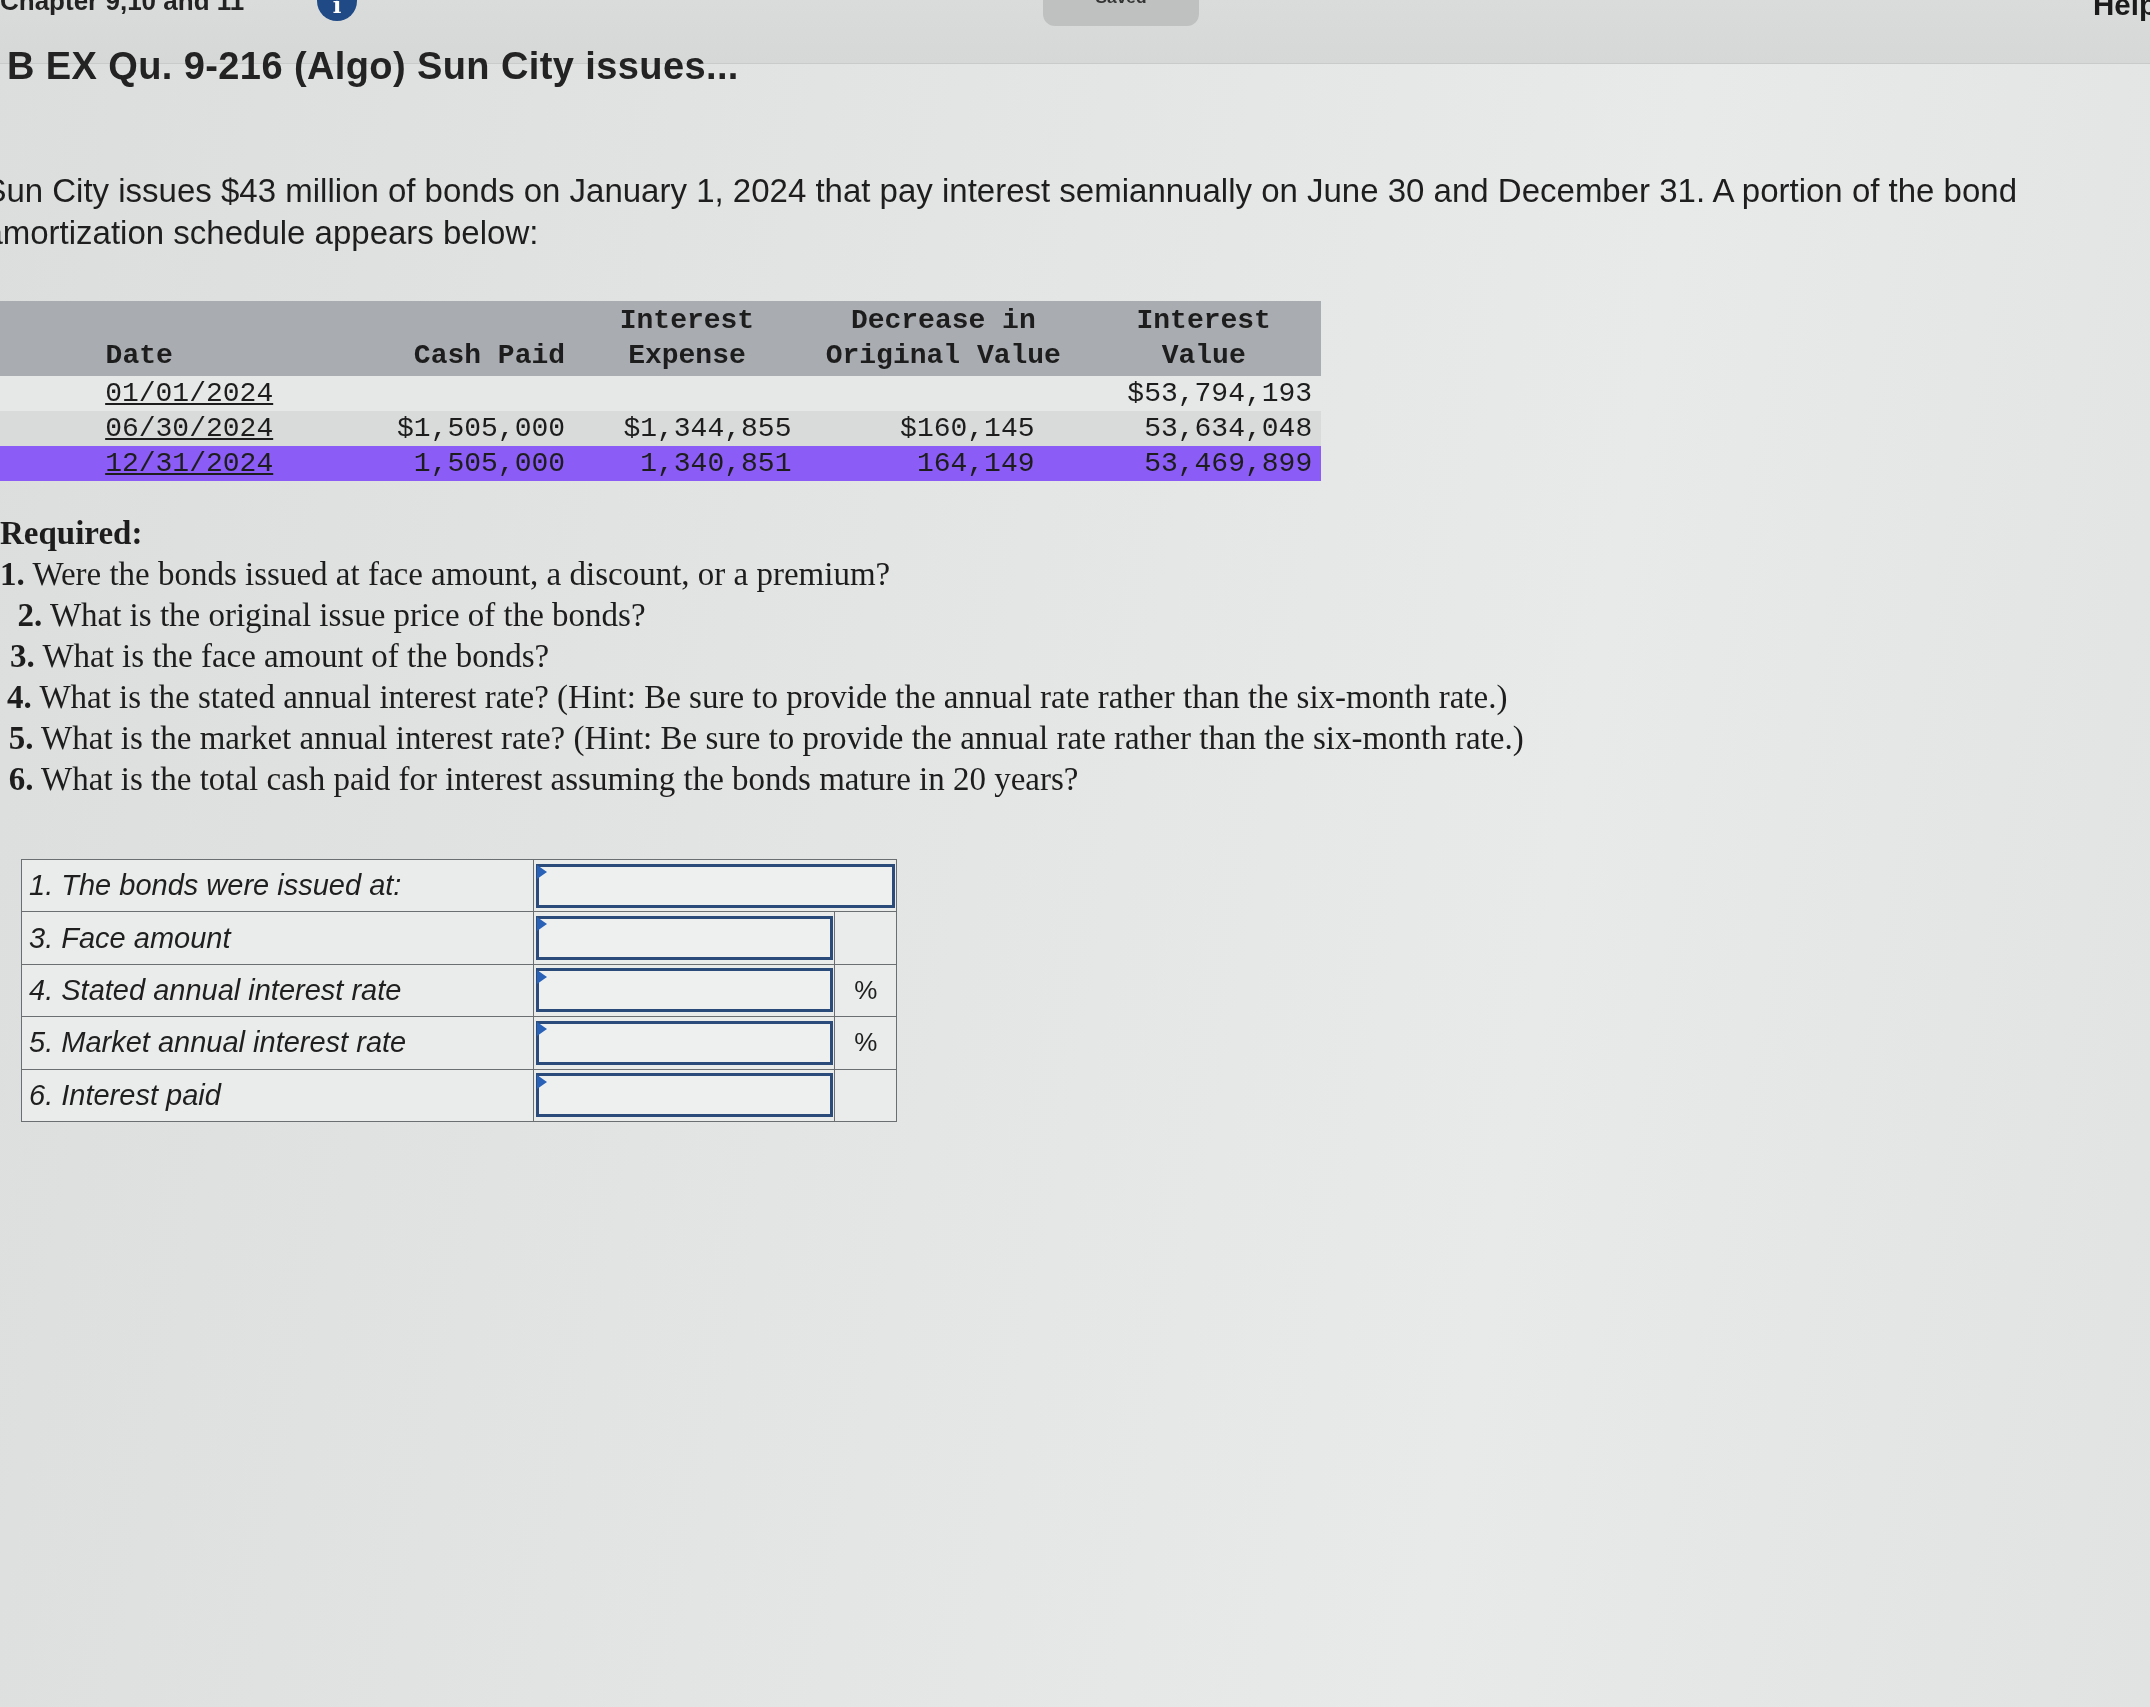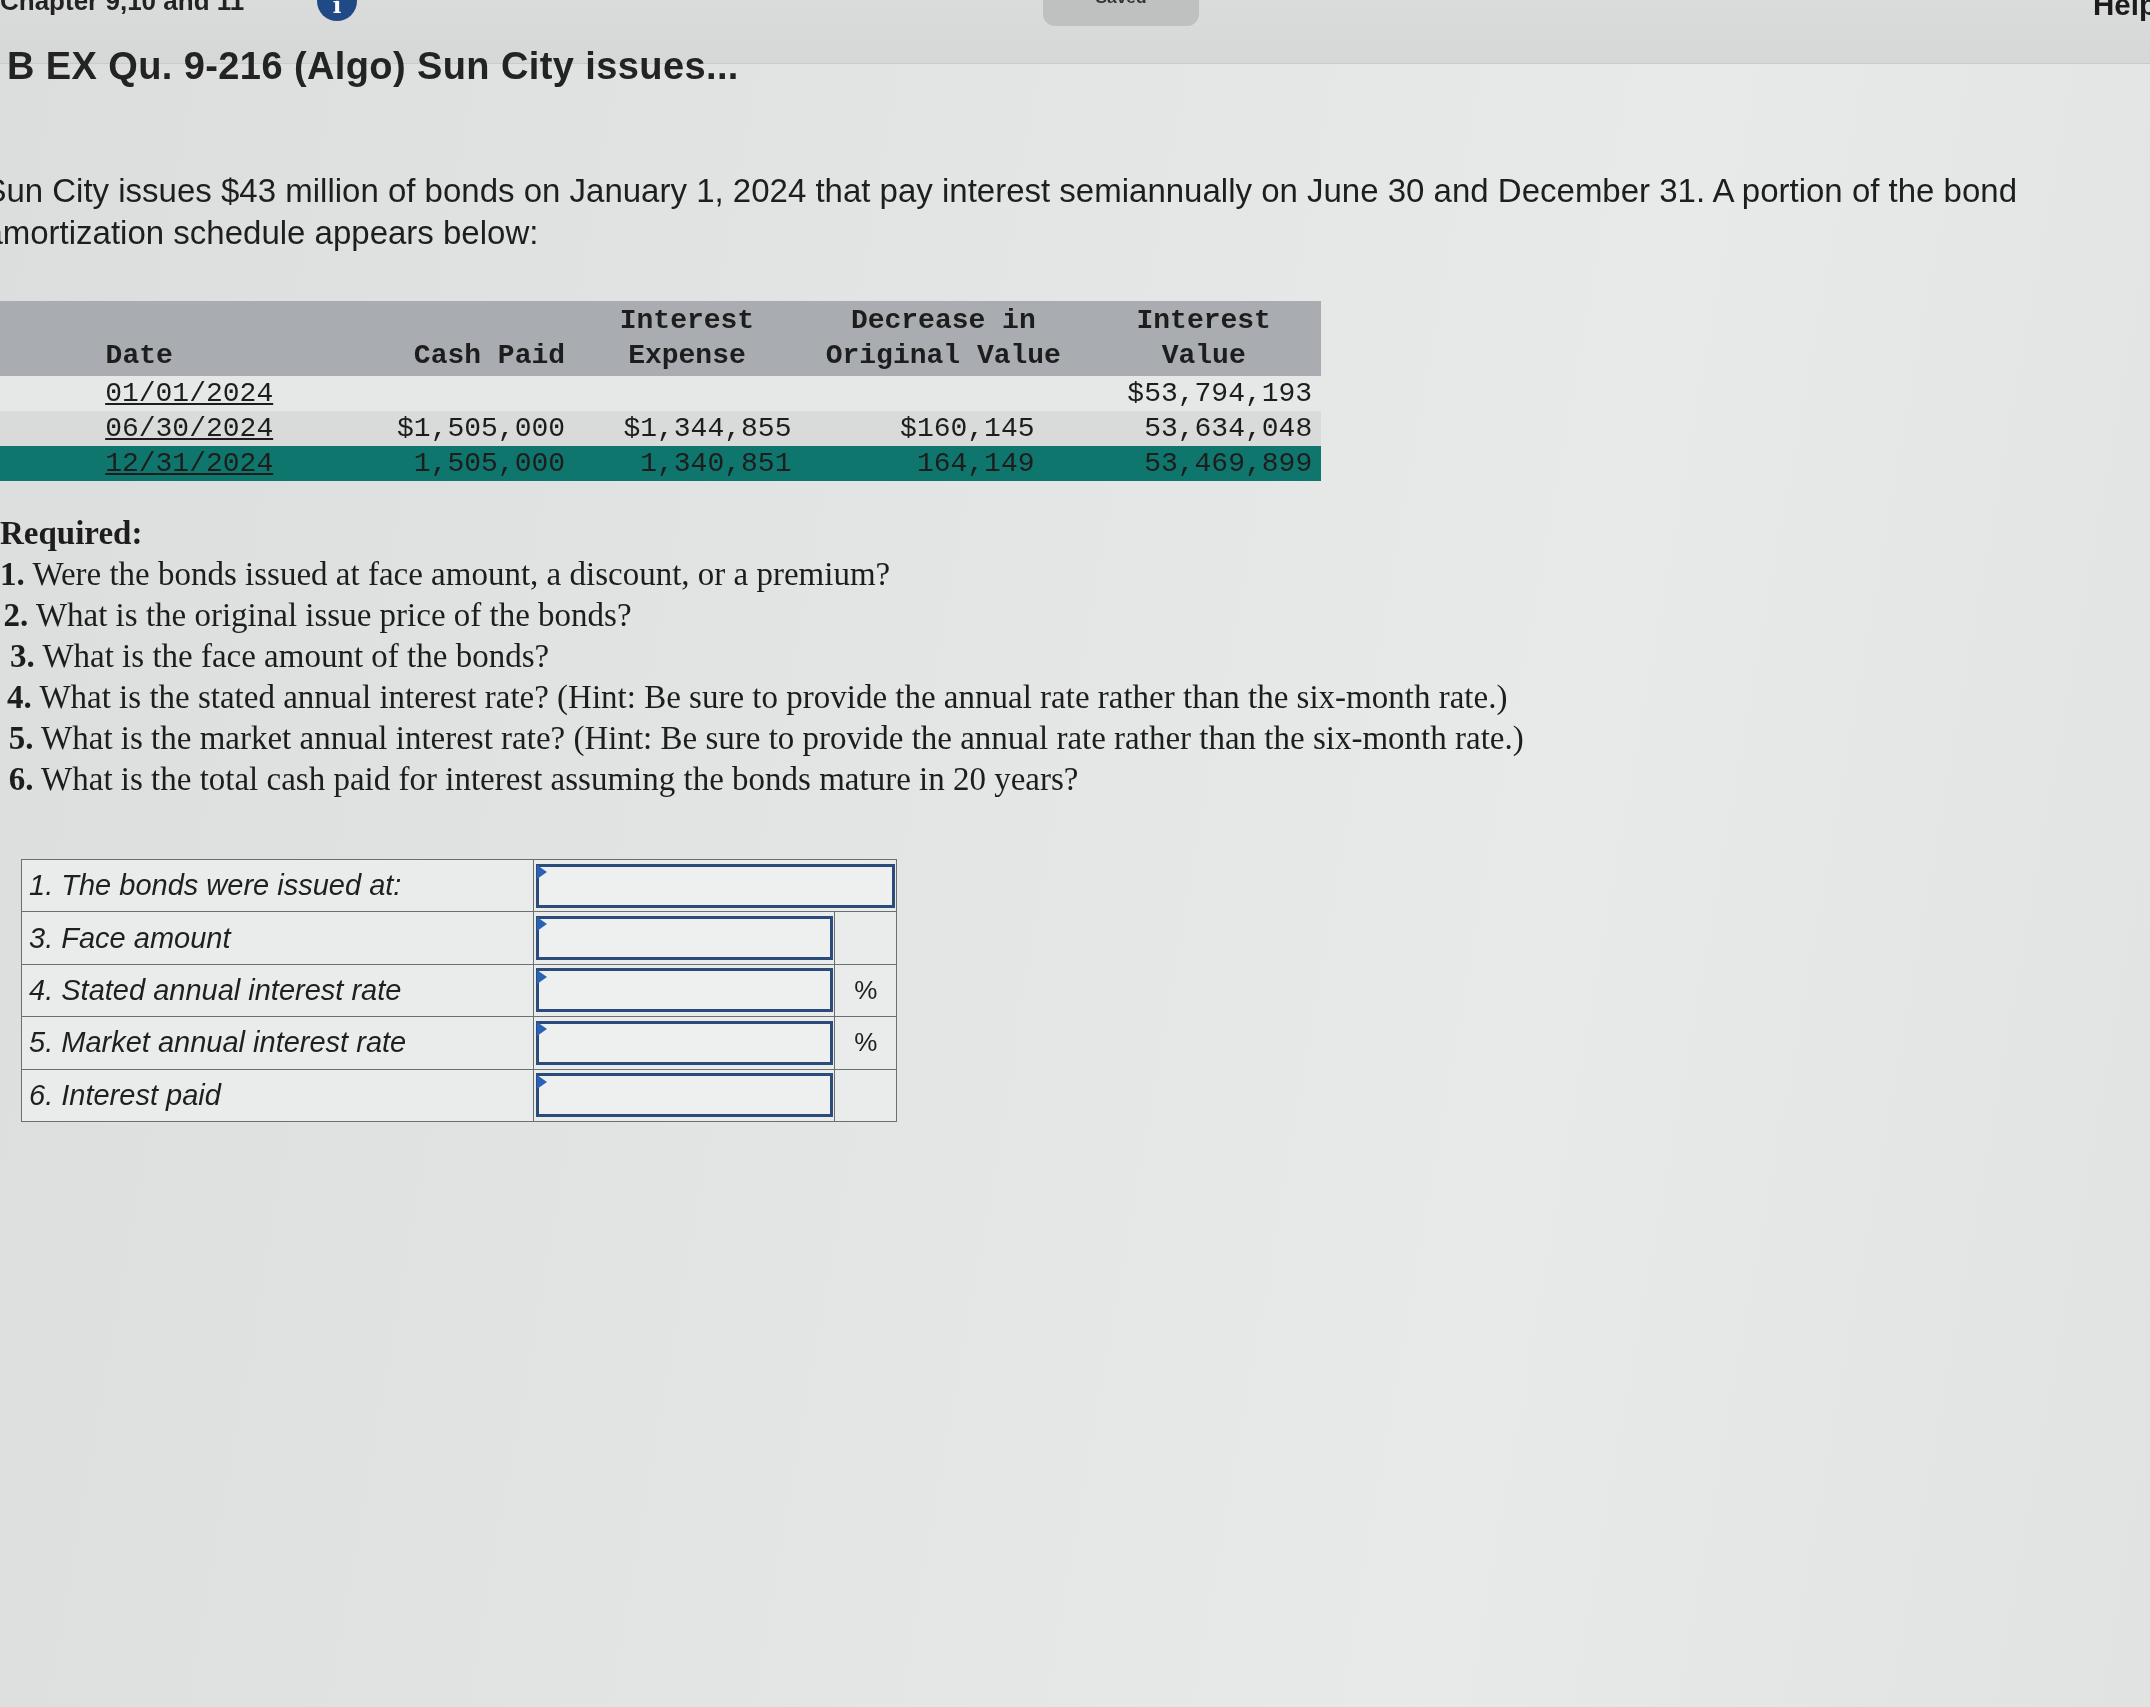--- a/index.html
+++ b/index.html
@@ -97,21 +97,21 @@
     padding: 1.7px 8.7px 3.5px 8.7px;
   }
   table.amort td {
     line-height: 35px;
     padding: 0 8.7px;
     text-align: right;
     white-space: nowrap;
   }
   table.amort tr.r1 td { background: #e6e8e7; }
   table.amort tr.r2 td { background: #d9dbda; }
-  table.amort tr.r3 td { background: #0f766e; }
+  table.amort tr.r3 td { background: #8b5cf6; }
   .col-date { width: 261px; }
   .col-cash { width: 278px; }
   .col-int { width: 209px; }
   .col-dec { width: 269px; }
   .col-cv { width: 217px; }
   table.amort td.date-cell { text-align: right; padding-right: 5.2px; text-decoration: underline; }
   .required {
     position: absolute;
     left: 0; top: 513px;
     font-size: 33px;
@@ -238,21 +238,21 @@
       <td>1,340,851</td>
       <td style="padding-right:52px;">164,149</td>
       <td>53,469,899</td>
     </tr>
   </tbody>
 </table>
 
 <div class="required">
   <div class="req-head">Required:</div>
   <div class="req-item" style="padding-left:0px;"><span class="num">1.</span><span> Were the bonds issued at face amount, a discount, or a premium?</span></div>
-  <div class="req-item" style="padding-left:3.5px;"><span class="num">2.</span><span> What is the original issue price of the bonds?</span></div>
+  <div class="req-item" style="padding-left:3.5px;margin-left:14px;"><span class="num">2.</span><span> What is the original issue price of the bonds?</span></div>
   <div class="req-item" style="padding-left:10px;"><span class="num">3.</span><span> What is the face amount of the bonds?</span></div>
   <div class="req-item" style="padding-left:7px;"><span class="num">4.</span><span> What is the stated annual interest rate? (Hint: Be sure to provide the annual rate rather than the six-month rate.)</span></div>
   <div class="req-item" style="padding-left:8.7px;"><span class="num">5.</span><span> What is the market annual interest rate? (Hint: Be sure to provide the annual rate rather than the six-month rate.)</span></div>
   <div class="req-item" style="padding-left:8.7px;"><span class="num">6.</span><span> What is the total cash paid for interest assuming the bonds mature in 20 years?</span></div>
 </div>
 
 <table class="answer-table">
   <tbody>
       <tr>
     <td class="label">1. The bonds were issued at:</td>

